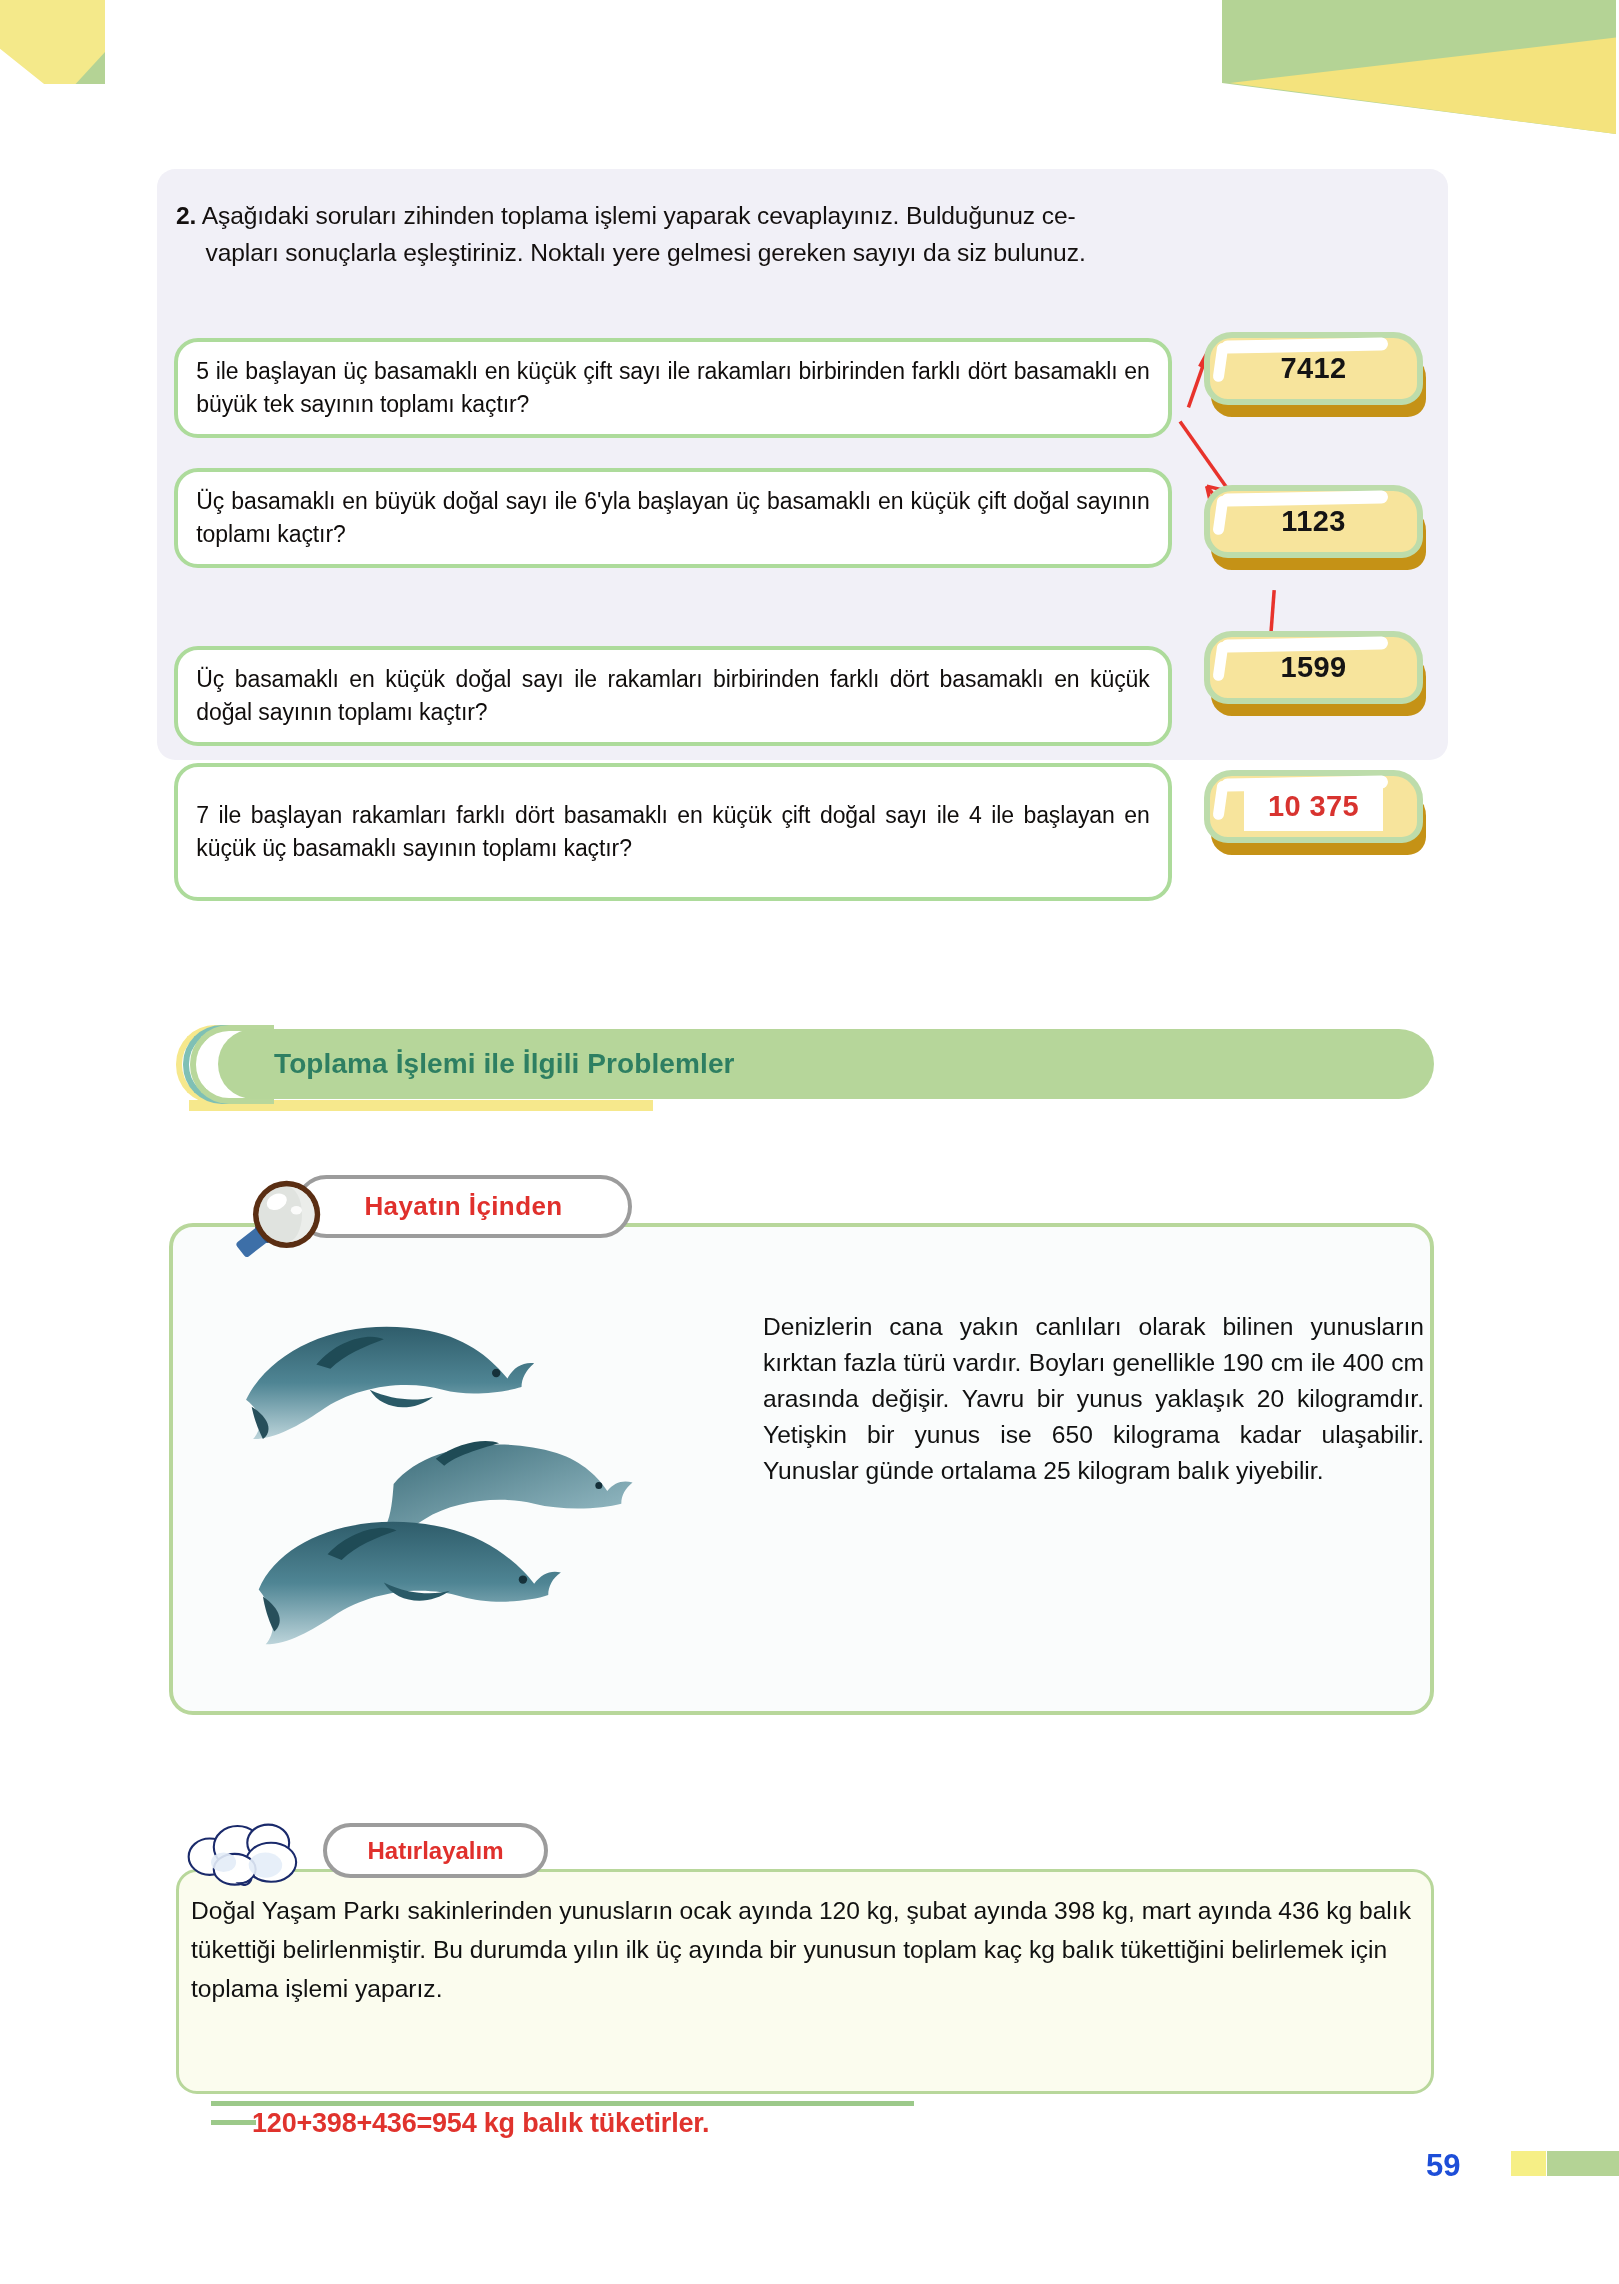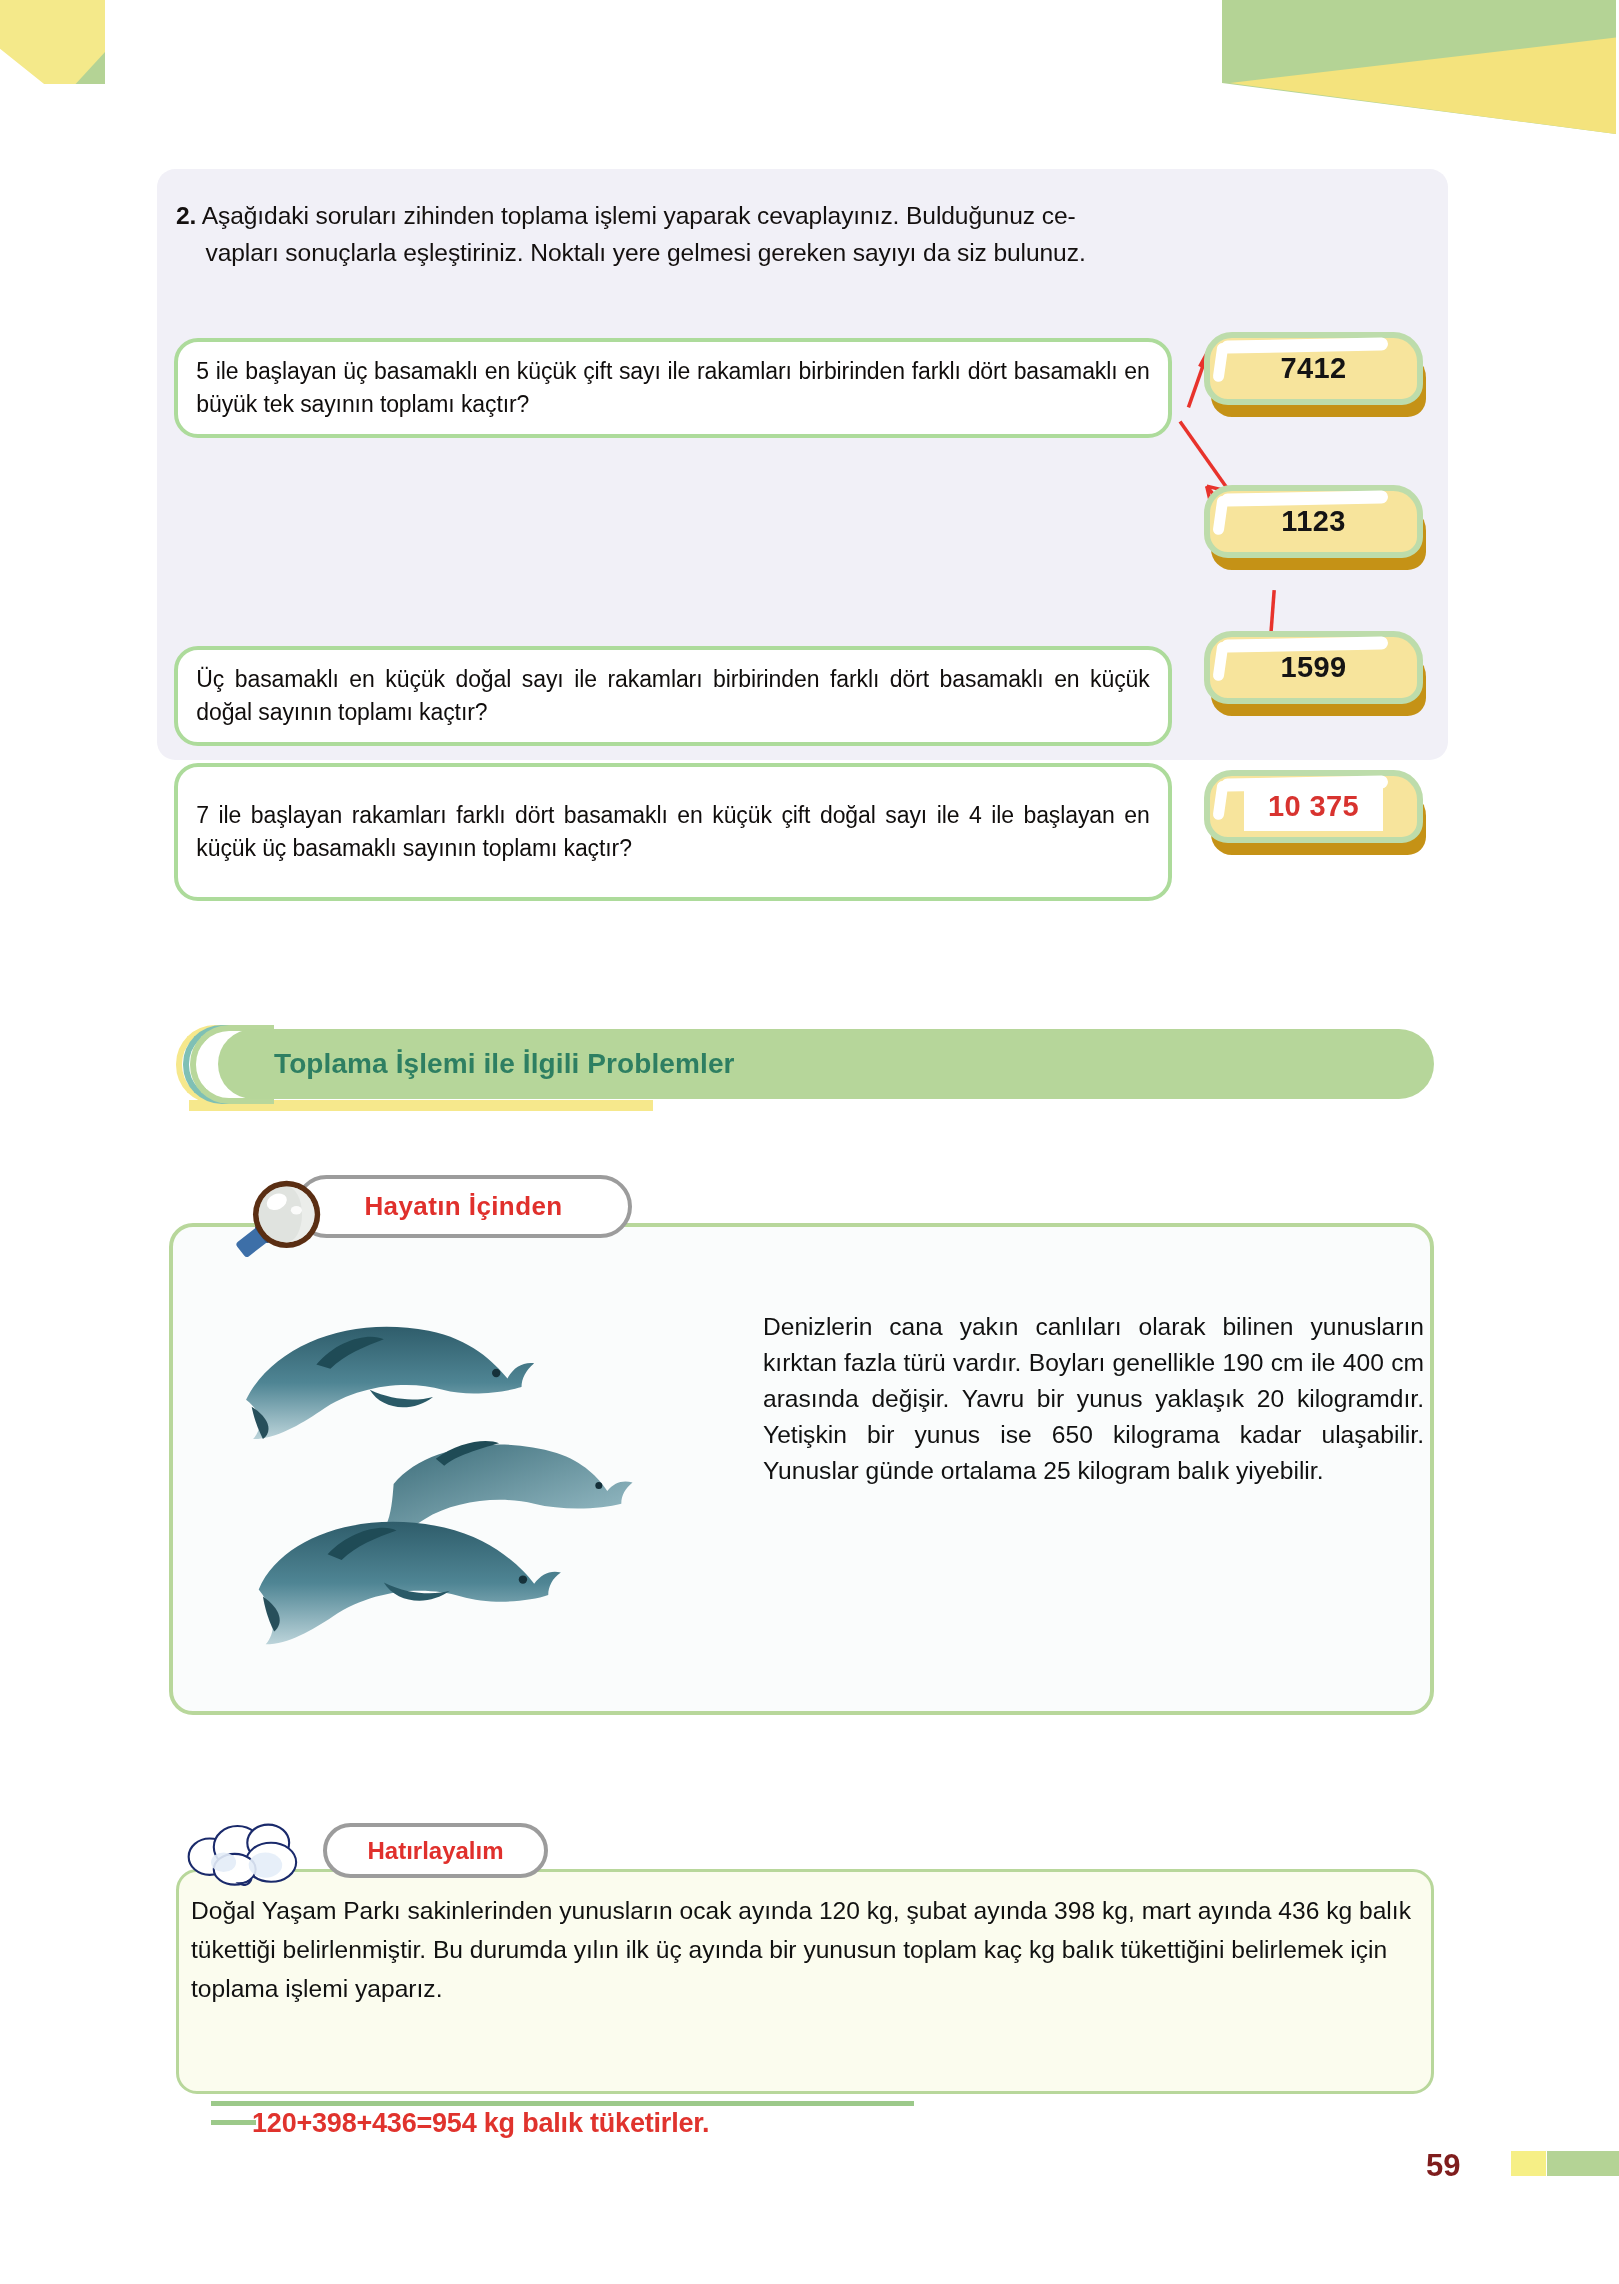--- a/index.html
+++ b/index.html
@@ -192,21 +192,21 @@
     position:absolute; left:211px; top:2101px; width:703px; height:4.9px;
     background:#9cc98a;
   }
   .ans-rule-short {
     position:absolute; left:211px; top:2120px; width:45px; height:4.9px;
     background:#9cc98a;
   }
 
   .page-num {
     position:absolute; left:1426px; top:2148px;
-    font-size:31px; font-weight:bold; color:#7f1d1d;
+    font-size:31px; font-weight:bold; color:#1d4ed8;
   }
   .foot-chip-y {
     position:absolute; left:1511px; top:2151px; width:35px; height:25px;
     background:#f6ef86;
   }
   .foot-chip-g {
     position:absolute; left:1547px; top:2151px; width:73px; height:25px;
     background:#b4d395;
   }
 </style>
@@ -226,20 +226,23 @@
   <div class="ex-panel"></div>
 
   <div class="ex-instr">
     <span class="num">2.</span>
     <span>Aşağıdaki soruları zihinden toplama işlemi yaparak cevaplayınız. Bulduğunuz ce-</span>
     <span class="l2">vapları sonuçlarla eşleştiriniz. Noktalı yere gelmesi gereken sayıyı da siz bulunuz.</span>
   </div>
 
   <div class="q-bubble" id="q1">
     <div class="qtext">5 ile başlayan üç basamaklı en küçük çift sayı ile rakamları birbirinden farklı dört basamaklı en büyük tek sayının toplamı kaçtır?</div>
+  </div>
+  <div class="q-bubble" id="q2">
+    <div class="qtext">Üç basamaklı en büyük doğal sayı ile 6'yla başlayan üç basamaklı en küçük çift doğal sayının toplamı kaçtır?</div>
   </div>
   <div class="q-bubble" id="q3">
     <div class="qtext">Üç basamaklı en küçük doğal sayı ile rakamları birbirinden farklı dört basamaklı en küçük doğal sayının toplamı kaçtır?</div>
   </div>
   <div class="q-bubble" id="q4">
     <div class="qtext">7 ile başlayan rakamları farklı dört basamaklı en küçük çift doğal sayı ile 4 ile başlayan en küçük üç basamaklı sayının toplamı kaçtır?</div>
   </div>
 
   <svg class="arrows" viewBox="0 0 340 720">
     <g stroke="#e8332c" stroke-width="5" fill="none">

